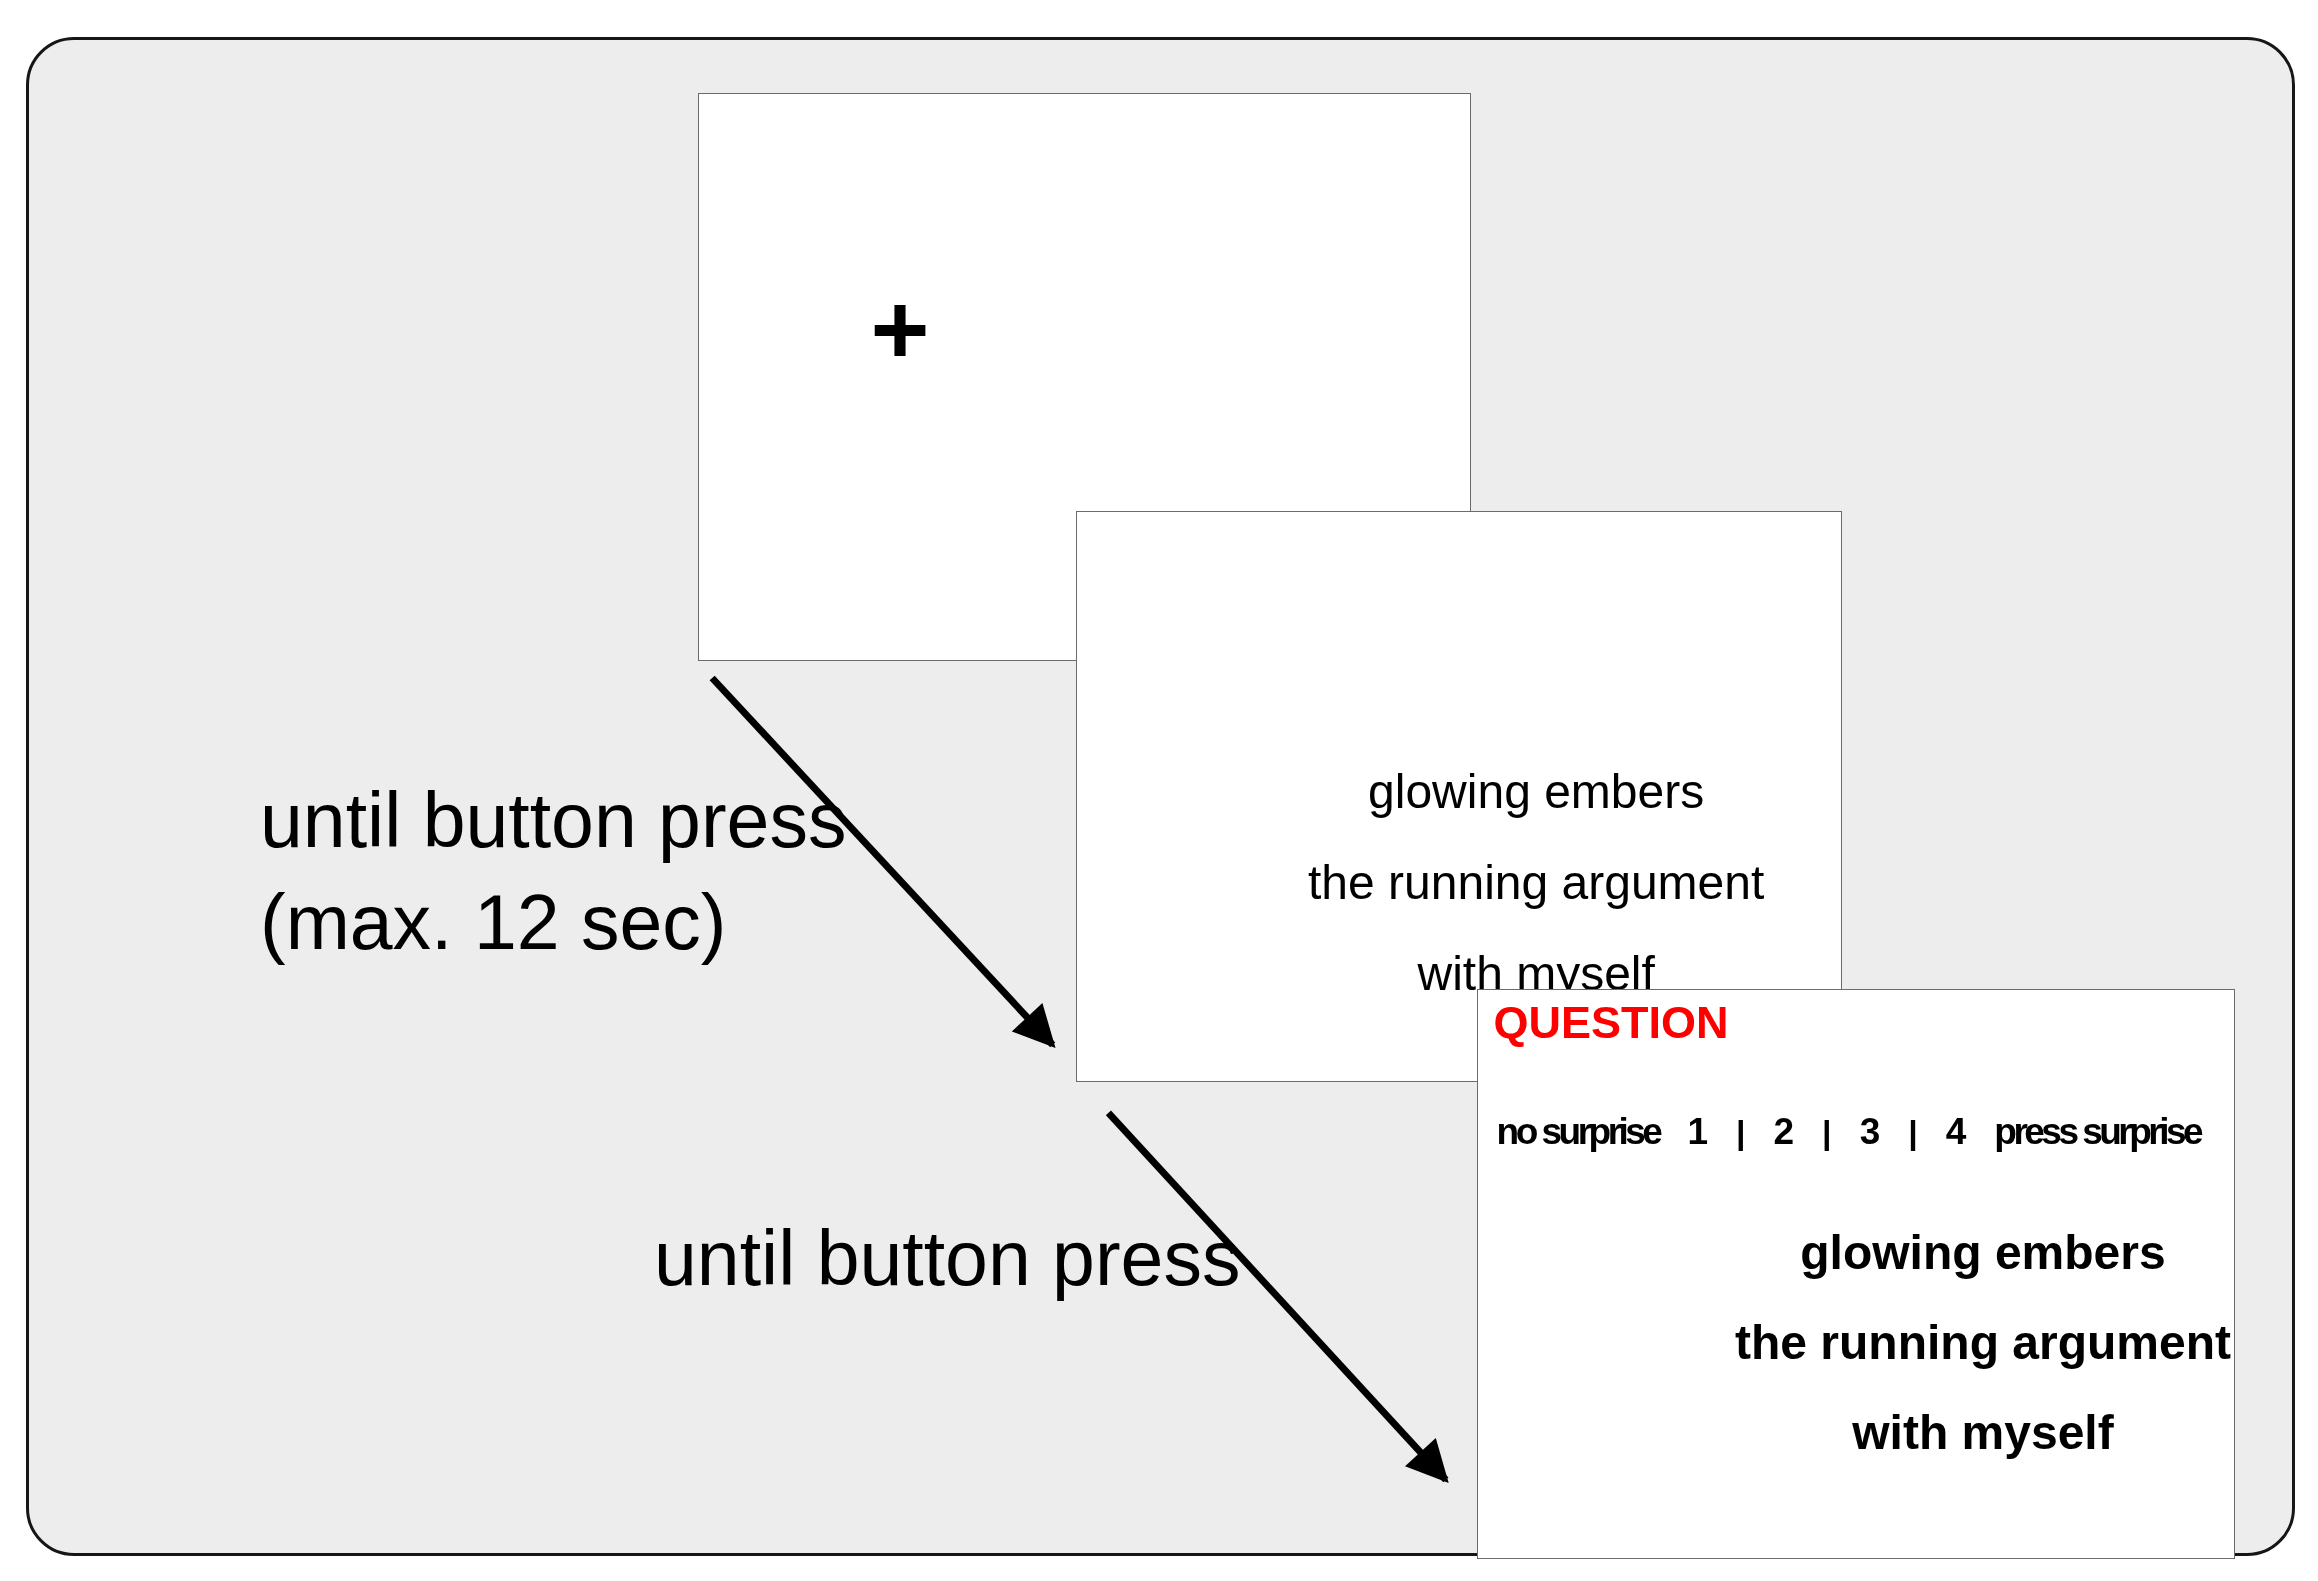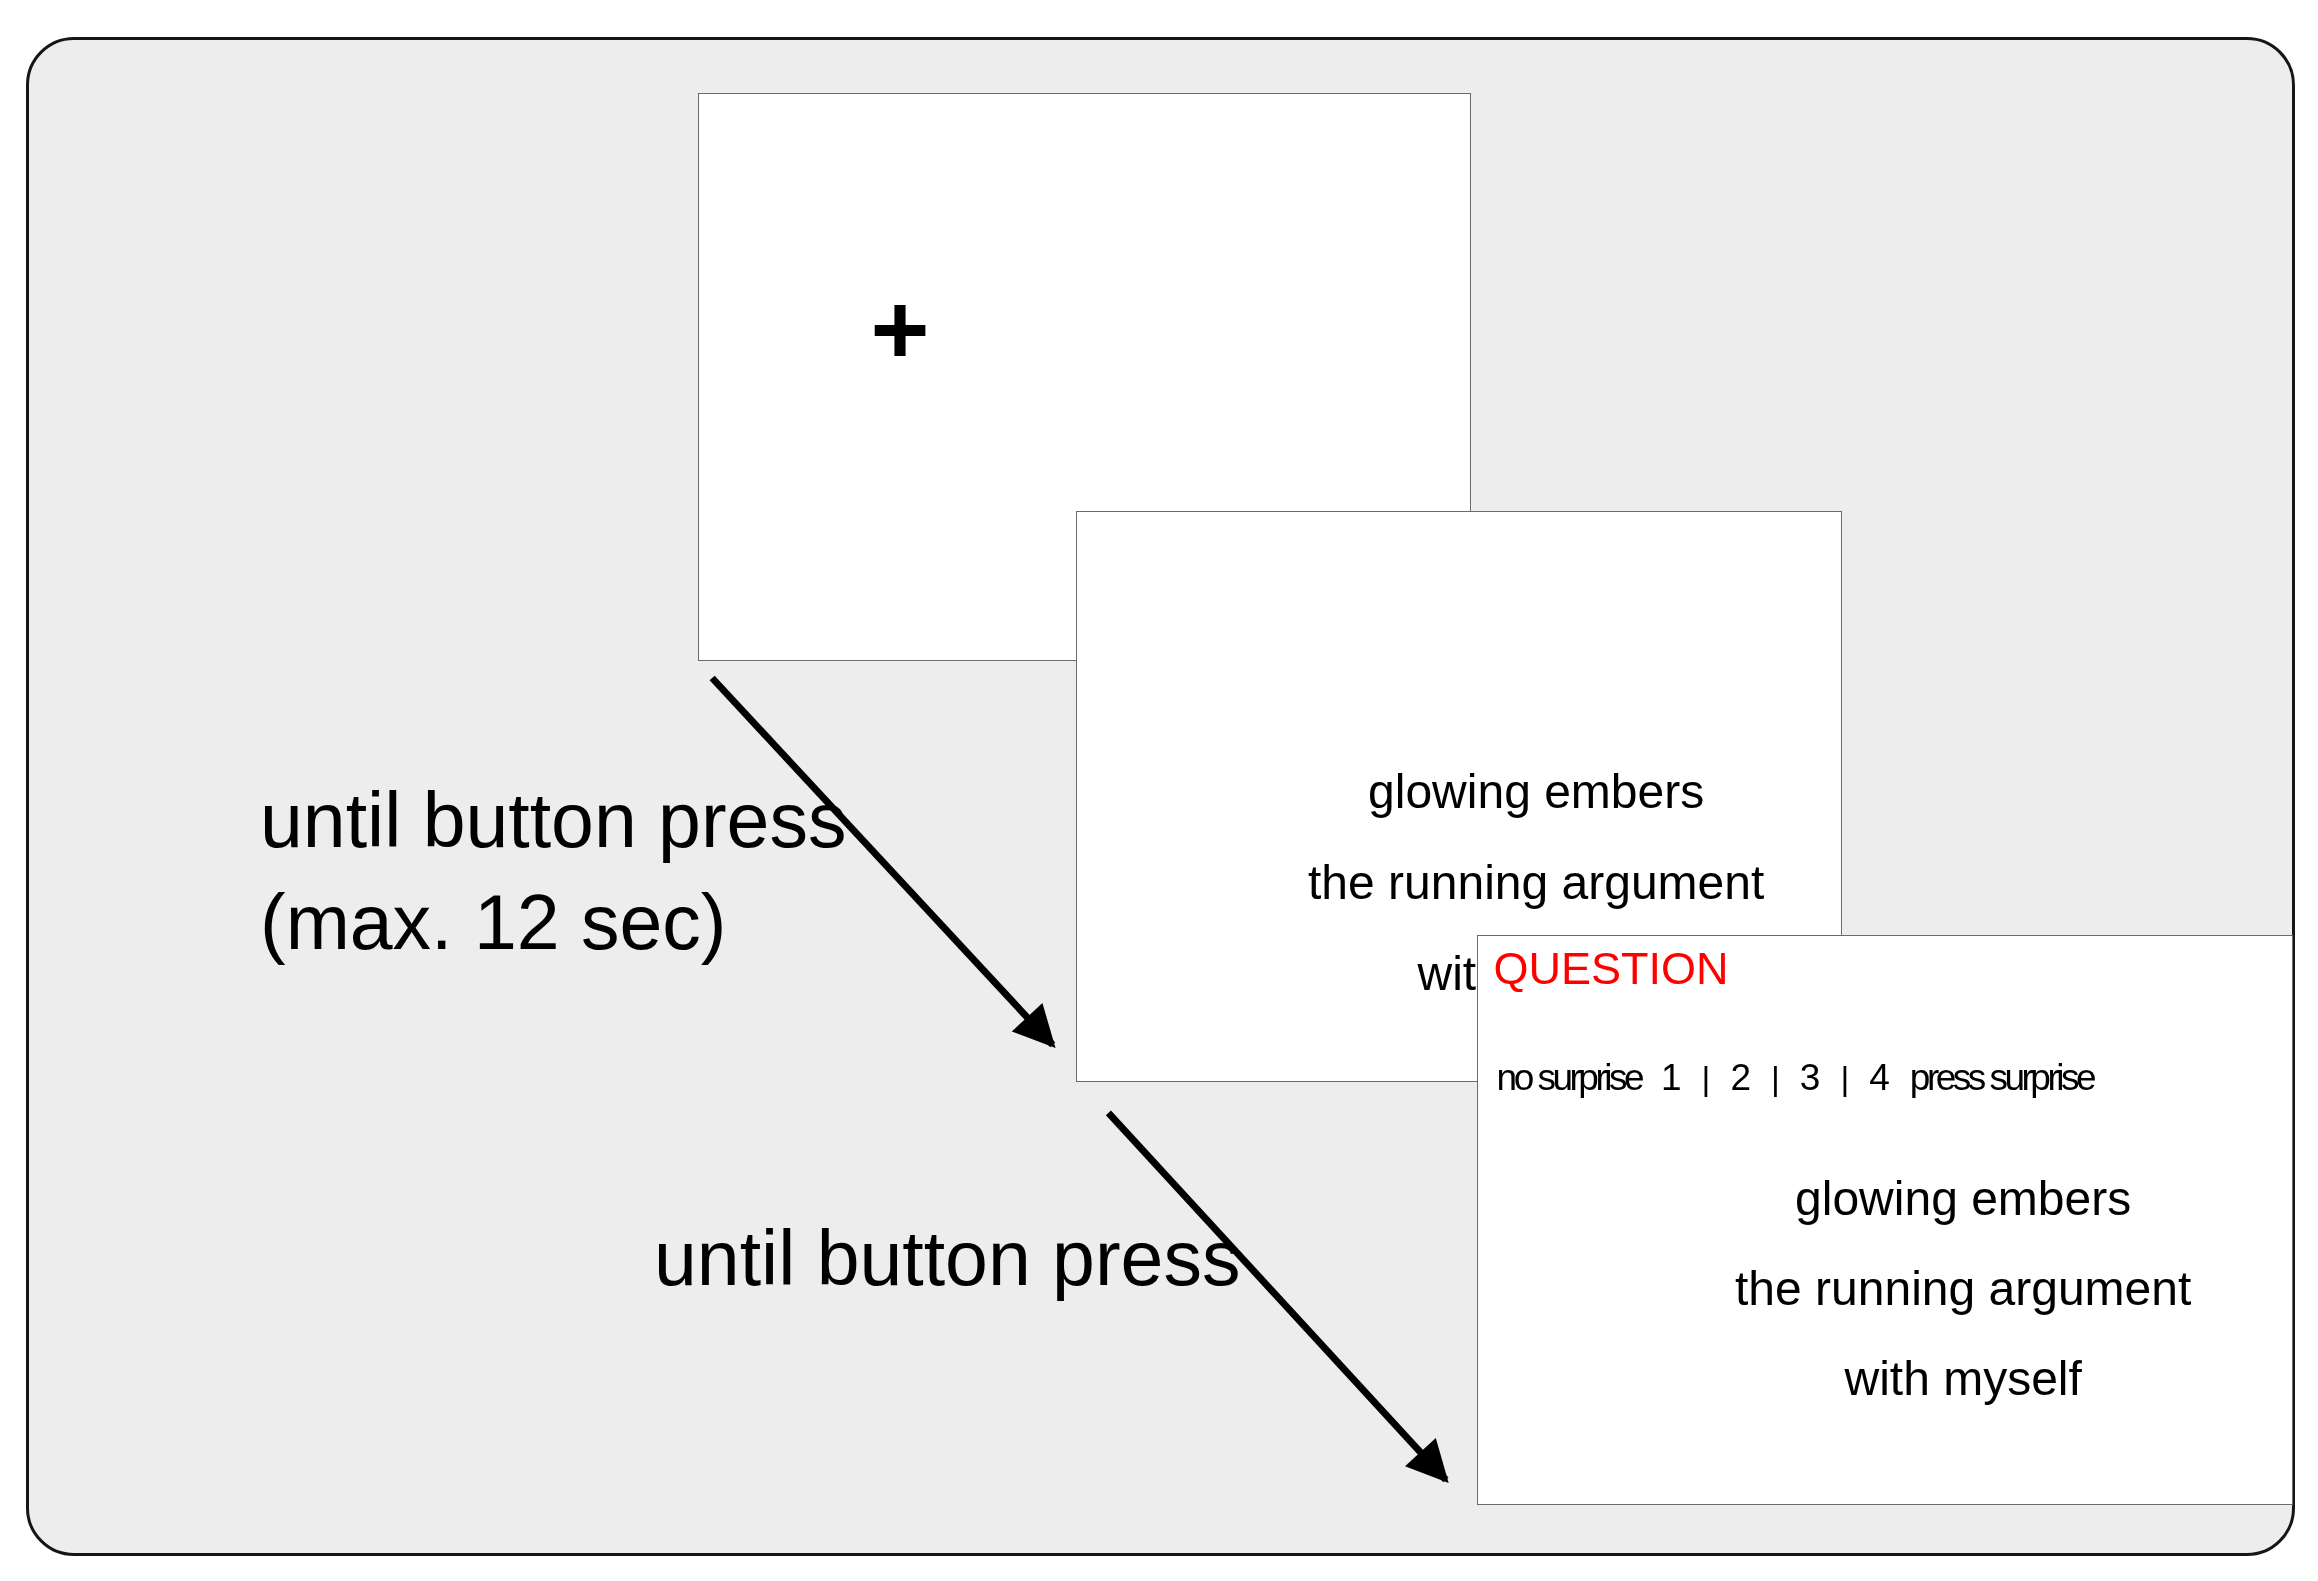--- a/index.html
+++ b/index.html
@@ -23,21 +23,21 @@
     position:absolute;left:201px;top:235px;transform:translate(-50%,-50%);
     font-size:101px;font-weight:700;line-height:1;
   }
   .haiku{position:absolute;font-size:48px;line-height:91px;white-space:nowrap;text-align:center;}
   .haiku.q{line-height:90px;}
   .q-header{position:absolute;left:15.5px;top:9.3px;font-size:45px;line-height:48px;}
   .q-text{position:absolute;left:18.6px;top:71px;font-size:36px;line-height:40px;white-space:nowrap;}
   .cond{letter-spacing:-0.095em;}
   .scale-row{
     position:absolute;left:18.6px;top:122px;display:flex;align-items:flex-end;
-    gap:20px;font-size:37px;line-height:40px;white-space:nowrap;
+    gap:28px;font-size:37px;line-height:40px;white-space:nowrap;
   }
   .scale-sep{font-size:34px;}
 </style>
 </head>
 <body>
 
 <div class="canvas">
 
   <div class="frame"></div>
 
@@ -66,21 +66,21 @@
   </div>
 
   <div class="panel" style="left:1076px;top:511px;width:766px;height:571px;">
     <div class="haiku" style="left:231px;top:234px;">
       <div>glowing embers</div>
       <div>the running argument</div>
       <div>with myself</div>
     </div>
   </div>
 
-  <div class="panel" style="left:1477px;top:935px;width:816px;height:570px;">
+  <div class="panel" style="left:1477px;top:989px;width:758px;height:570px;font-weight:bold;">
     <div class="q-header" style="color:#ff0000;">QUESTION</div>
 
     <div class="scale-row">
       <span class="cond">no surprise</span>
       <span>1</span>
       <span class="scale-sep">|</span>
       <span>2</span>
       <span class="scale-sep">|</span>
       <span>3</span>
       <span class="scale-sep">|</span>

